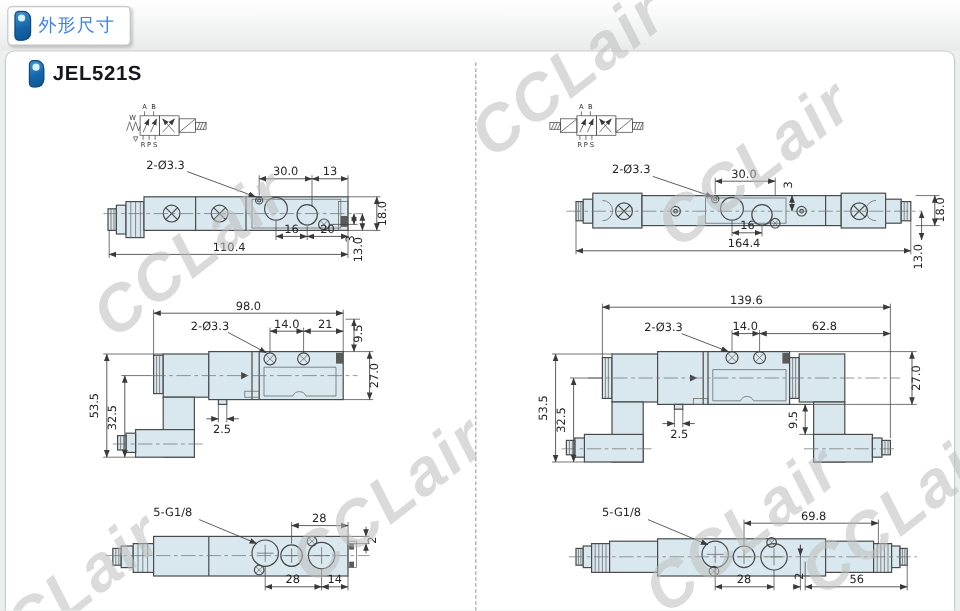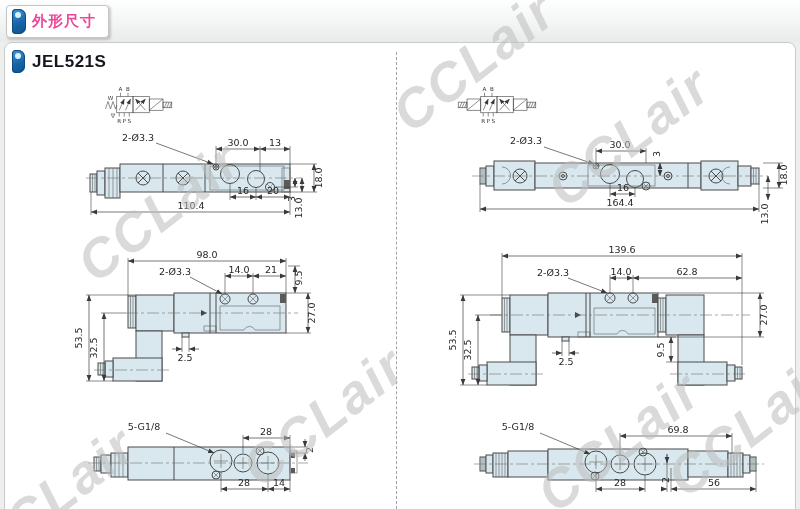--- a/index.html
+++ b/index.html
@@ -3,21 +3,21 @@
 <meta charset="utf-8">
 <style>
   html,body{margin:0;padding:0;background:#dfe1e1}
   .page{position:relative;width:800px;height:509px;background:#edefef;overflow:hidden;
         font-family:"Liberation Sans",sans-serif}
   .topbar{position:absolute;left:0;top:0;right:0;height:42px;
           background:linear-gradient(#ffffff,#e9ebeb)}
   .tab{position:absolute;left:6px;top:5px;display:flex;align-items:center;gap:6px;
        background:#fff;border:1px solid #c6c6c6;border-radius:4px;
        box-shadow:1.5px 1.5px 2.5px rgba(0,0,0,.18);padding:3px 12px 3px 5px}
-  .tab-label{font-size:15px;font-weight:bold;color:#ec4899;letter-spacing:1px}
+  .tab-label{font-size:15px;font-weight:normal;color:#3b82f6;letter-spacing:1px}
   .bm{position:relative;width:14px;height:25px;border-radius:4px 7px 7px 4px;flex:0 0 auto;
       background:linear-gradient(160deg,#4799d2 0%,#1565a8 55%,#0f5290 100%);
       box-shadow:inset 0 0 0 1px #0e4a80}
   .bm.small{width:13px;height:23px}
   .bm-dot{position:absolute;left:2.5px;top:2.5px;width:6px;height:6px;border-radius:50%;
           background:#d8f0fb}
   .panel{position:absolute;left:4px;top:42px;width:790px;height:467px;background:#fff;
          border:1px solid #c9cbcb;border-radius:8px 8px 0 0}
   .divider{position:absolute;left:396px;top:52px;bottom:0;width:0;
            border-left:1px dashed #9fa4a6}
@@ -57,21 +57,21 @@
       <span class="bm">
           <span class="bm-dot"></span>
         </span>
       <span class="tab-label">外形尺寸</span>
     </div>
   </div>
 
   <div class="panel"></div>
   <div class="divider"></div>
 
-  <div class="sec-title" style="left:12px;top:50px">
+  <div class="sec-title" style="left:24px;top:50px">
     <span class="bm small">
         <span class="bm-dot"></span>
       </span>
     <h2>JEL521S</h2>
   </div>
 
   <svg class="drw" style="left:88px;top:84px" width="100" height="40" viewBox="0 0 160 64">
     <g class="sym">
       <rect x="46" y="20" width="26" height="26"></rect>
         <rect x="72" y="20" width="26" height="26"></rect>

